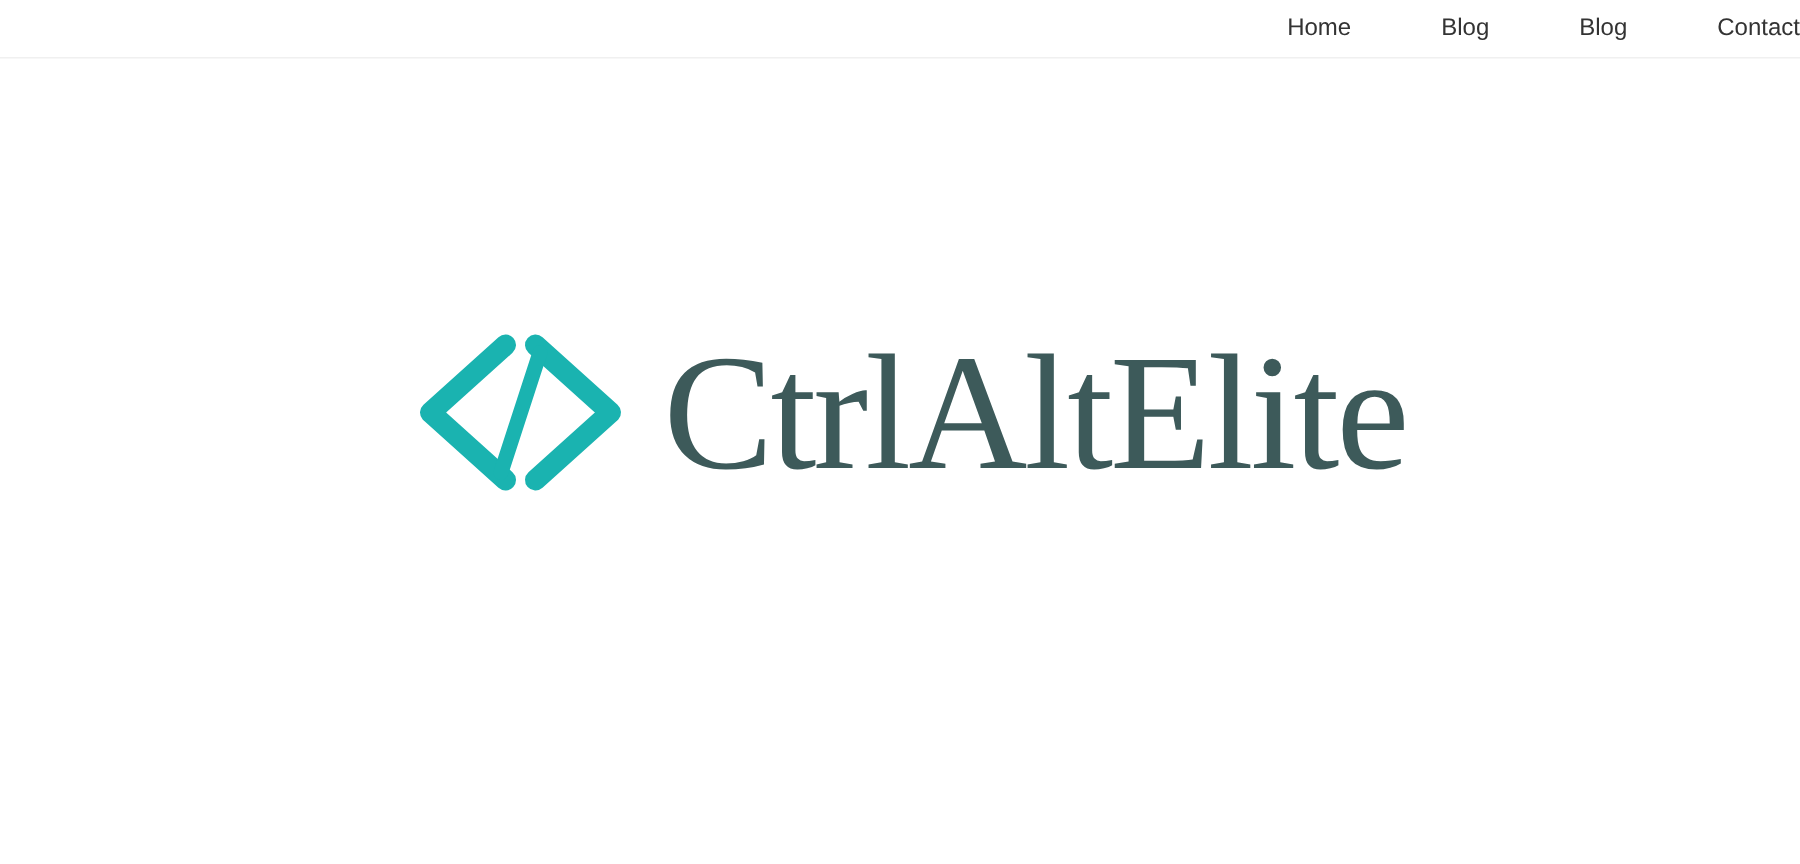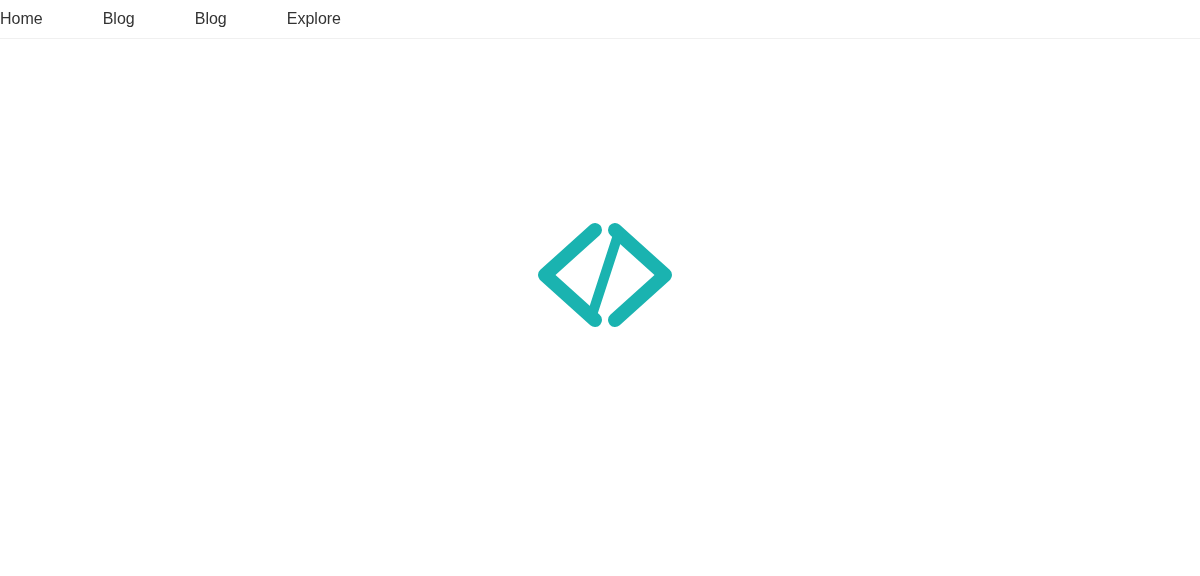--- a/index.html
+++ b/index.html
@@ -11,21 +11,21 @@
     body {
       width: 1200px;
       height: 576px;
       background: #ffffff;
       font-family: -apple-system, BlinkMacSystemFont, 'Segoe UI', sans-serif;
       overflow: hidden;
     }
 
     nav {
       display: flex;
-      justify-content: flex-start;
+      justify-content: flex-end;
       align-items: center;
       gap: 60px;
       padding: 10px 0;
       border-bottom: 1px solid #f0f0f0;
     }
 
     nav a {
       text-decoration: none;
       color: #333;
       font-size: 16px;
@@ -80,30 +80,31 @@
       gap: 8px;
     }
   </style>
 </head>
 <body>
 
 <nav>
   <a href="#">Home</a>
   <a href="#">Blog</a>
   <a href="#">Blog</a>
-  <a href="#">Explore</a>
+  <a href="#">Contact</a>
 </nav>
 
 <main class="hero">
   <div class="logo-area">
     <div class="code-icon">
       <svg viewBox="0 0 160 130" xmlns="http://www.w3.org/2000/svg">
 
         <polyline points="75,20 25,65 75,110" fill="none" stroke="#1ab3b0" stroke-width="14" stroke-linecap="round" stroke-linejoin="round"></polyline>
 
         <polyline points="95,20 145,65 95,110" fill="none" stroke="#1ab3b0" stroke-width="14" stroke-linecap="round" stroke-linejoin="round"></polyline>
 
         <line x1="98" y1="25" x2="72" y2="105" stroke="#1ab3b0" stroke-width="10" stroke-linecap="round"></line>
       </svg>
     </div>
+    <div class="brand-name">CtrlAltElite</div>
   </div>
 
 </main>
 
 </body></html>

